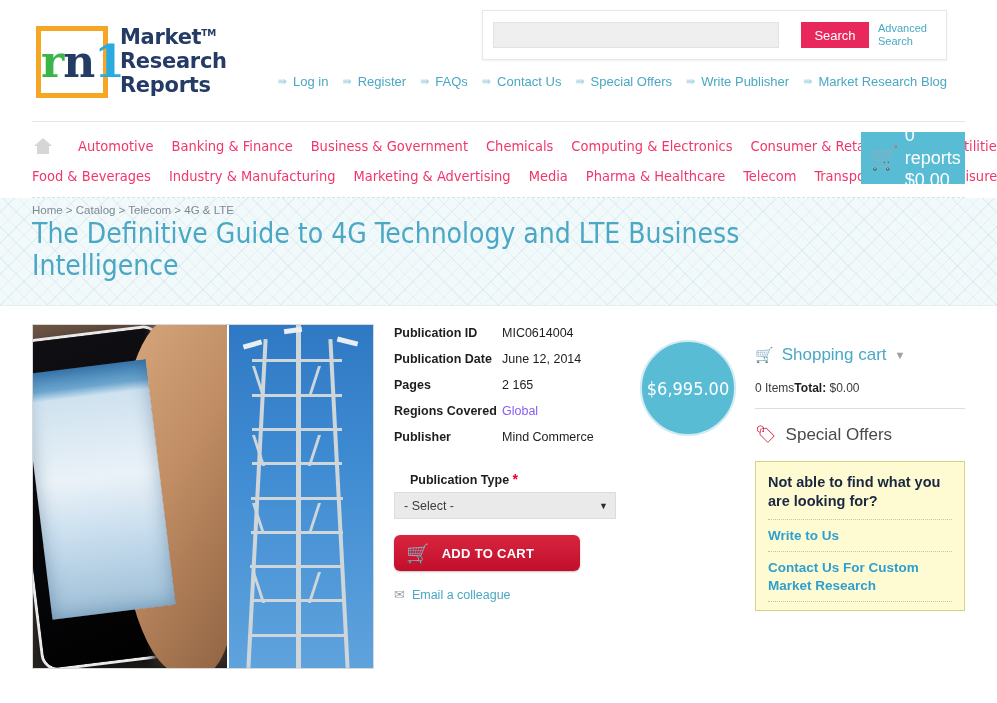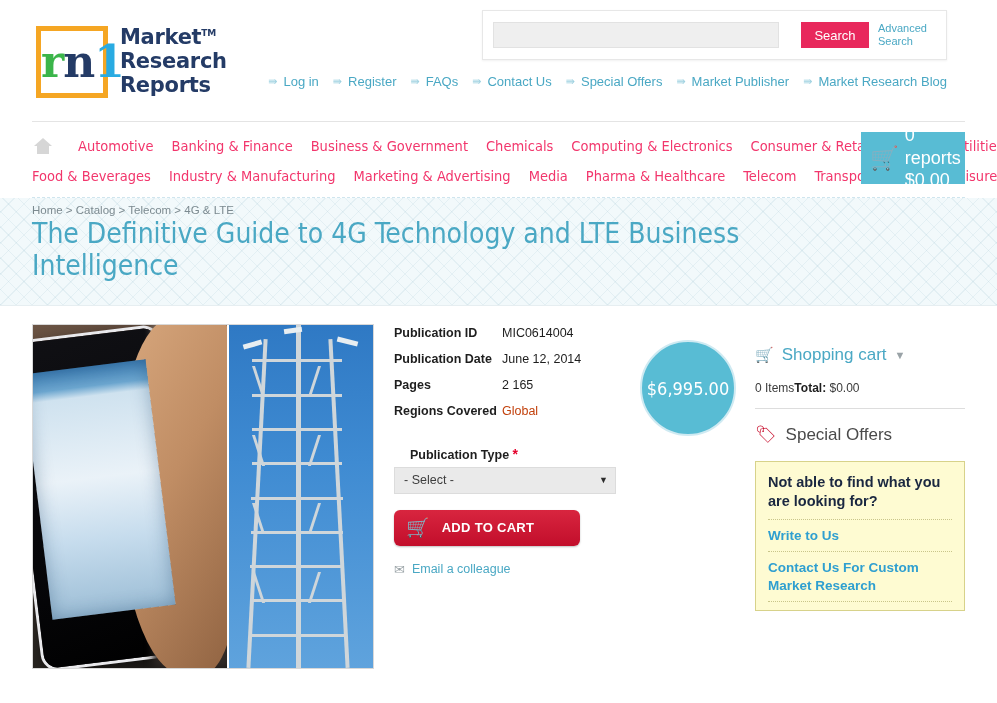--- a/index.html
+++ b/index.html
@@ -214,21 +214,21 @@
   .tower i {
     position:absolute; background: #cfd6da; display:block;
   }
   .col-mid { width: 255px; flex: 0 0 auto; padding-left: 20px; padding-top: 2px;}
   .spec-table { width: 100%; border-collapse: collapse; }
   .spec-table td {
     font-size: 12.5px; color: #1e1e1e; padding: 0 0 11.5px 0;
     vertical-align: top; line-height: 1.15;
   }
   .spec-k { font-weight: 700; width: 108px; }
-  .spec-v a { color: #c2410c; text-decoration: none; cursor: pointer; }
+  .spec-v a { color: #8b5cf6; text-decoration: none; cursor: pointer; }
 
   .field-label {
     font-size: 12.5px; font-weight: 700; color: #1e1e1e;
     margin: 16px 0 5px 16px;
   }
   .req { color: #e4002b; font-size: 14px; }
   .select-box {
     width: 222px; height: 27px;
     background: #eaeaea;
     border: 1px solid #dcdcdc;
@@ -356,21 +356,21 @@
       <div class="toplink">
         <span class="arrow-glyph">⇛</span>
         <span>Contact Us</span>
       </div>
       <div class="toplink">
         <span class="arrow-glyph">⇛</span>
         <span>Special Offers</span>
       </div>
       <div class="toplink">
         <span class="arrow-glyph">⇛</span>
-        <span>Market Publisher</span>
+        <span>Write Publisher</span>
       </div>
       <div class="toplink">
         <span class="arrow-glyph">⇛</span>
         <span>Market Research Blog</span>
       </div>
     </div>
   </div>
 
   <div class="navbar">
     <div class="nav-rows">
@@ -464,20 +464,24 @@
           <td class="spec-v">June 12, 2014</td>
         </tr>
         <tr>
           <td class="spec-k">Pages</td>
           <td class="spec-v">2 165</td>
         </tr>
         <tr>
           <td class="spec-k">Regions Covered</td>
           <td class="spec-v"><a>Global</a></td>
         </tr>
+        <tr>
+          <td class="spec-k">Publisher</td>
+          <td class="spec-v">Mind Commerce</td>
+        </tr>
       </tbody>
         </table>
 
       <div class="field-label">
         <span>Publication Type</span>
         <span class="req">*</span>
       </div>
       <div class="select-box">
         <span>- Select -</span>
         <span class="caret">▼</span>

